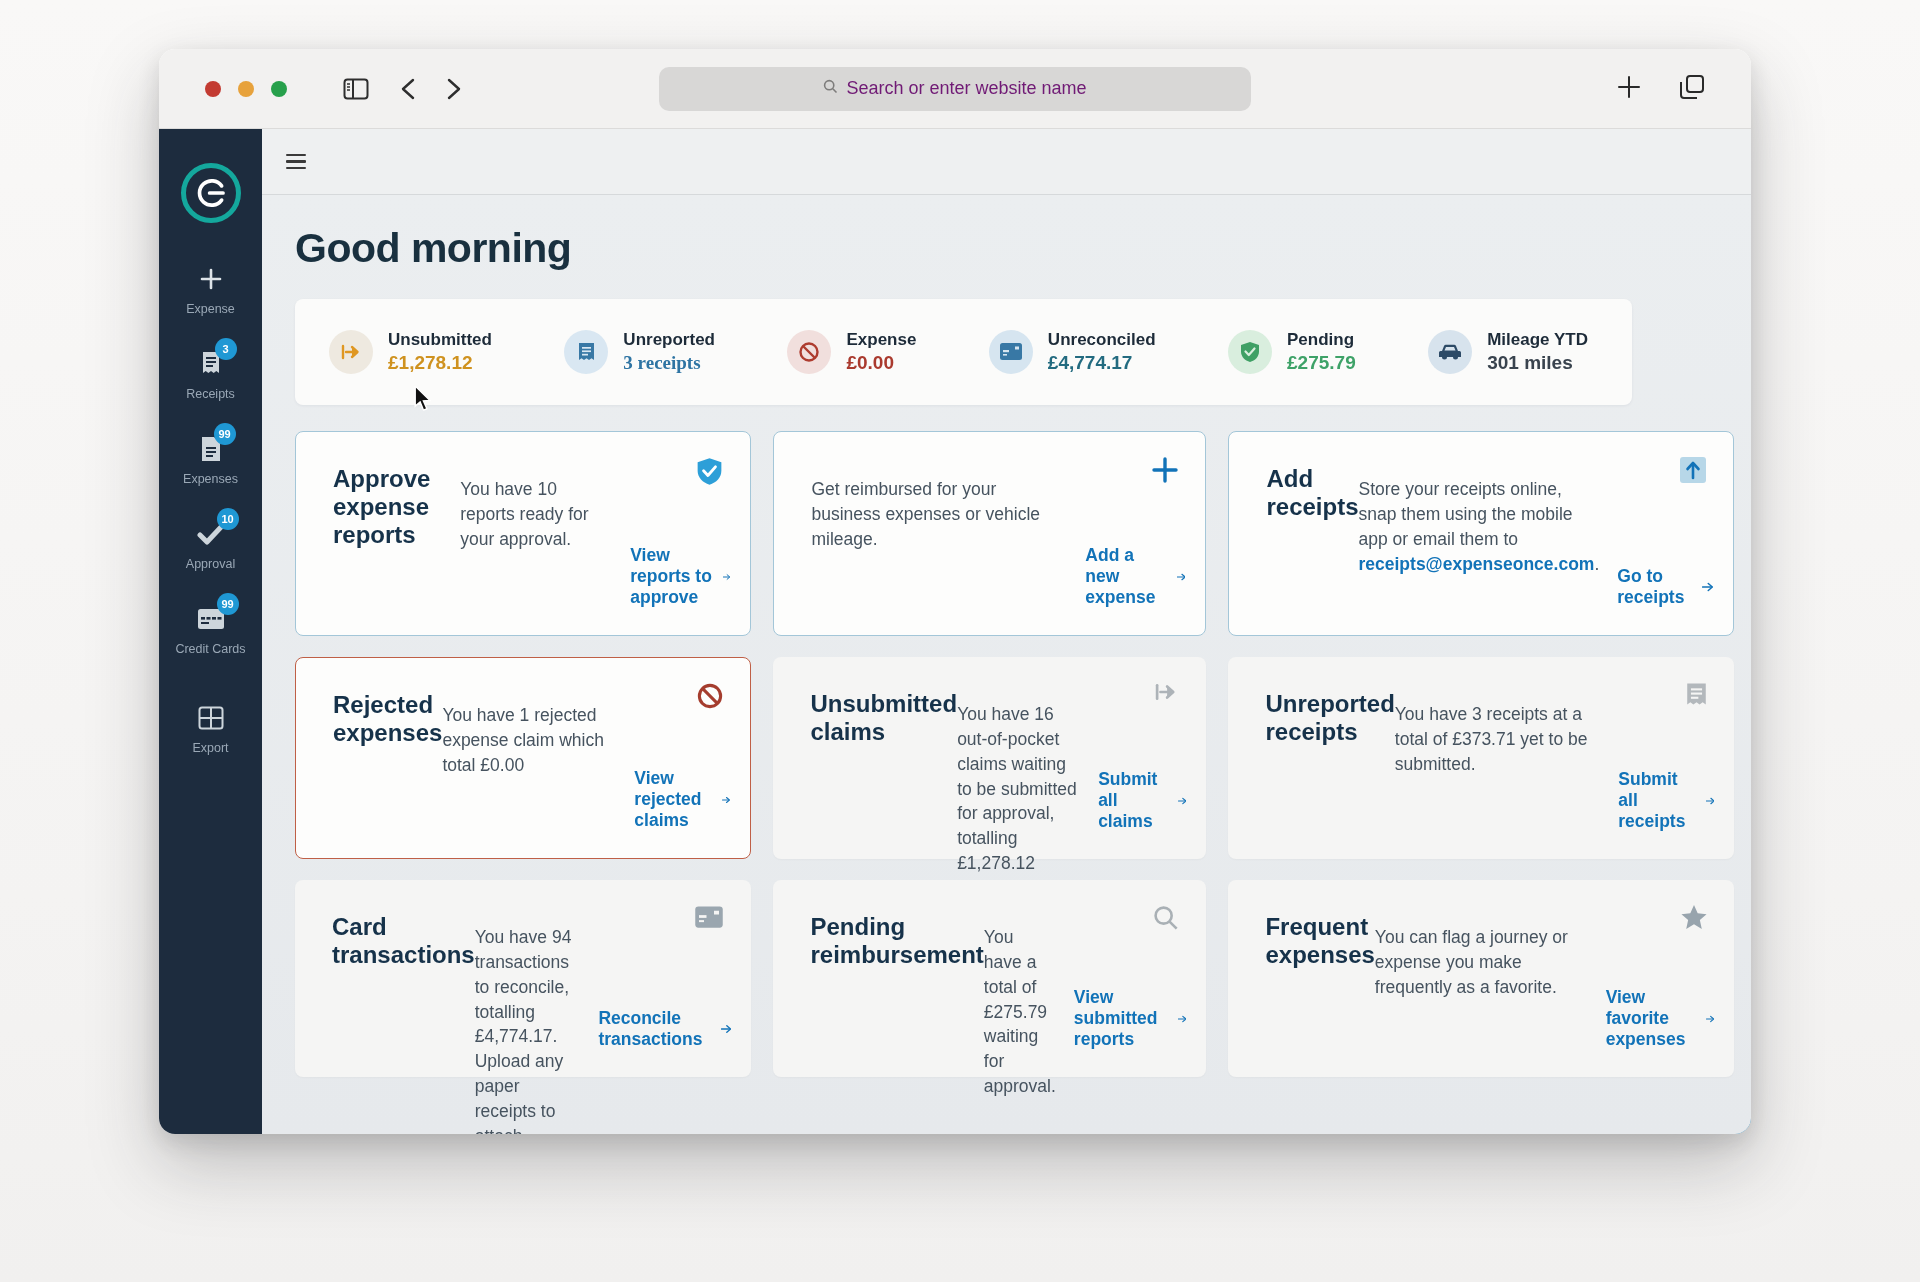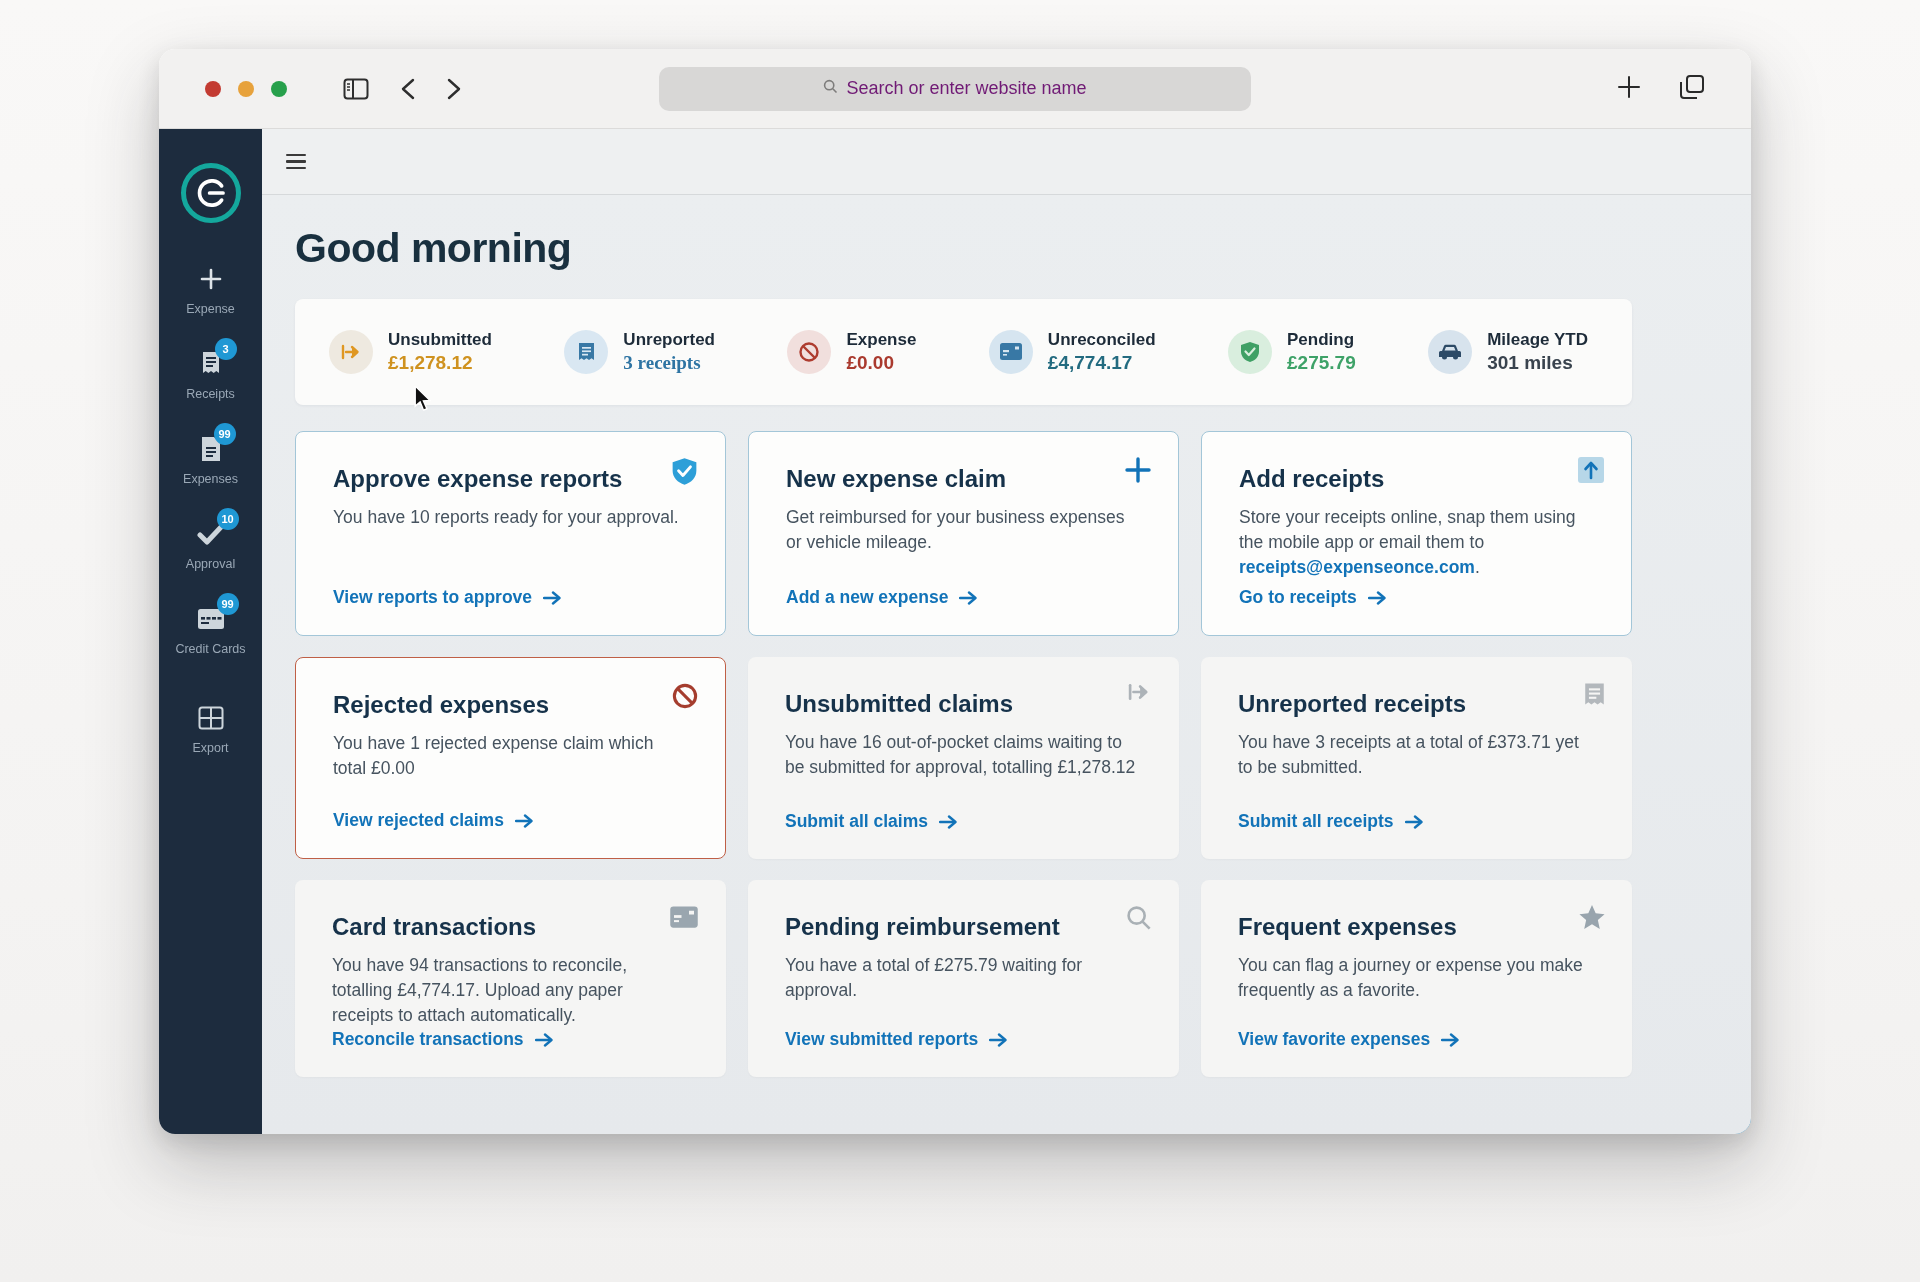--- a/index.html
+++ b/index.html
@@ -77,21 +77,21 @@
   .ic-card{ background:#d6e5f0; }  .v-teal{ color:#236b80; }
   .ic-green{ background:#d9eede; } .v-green{ color:#3ea268; }
   .ic-car{ background:#d7e3ed; }   .v-dark{ color:#39434e; }
   
   .grid{
     margin-top:26px; width:1337px; display:grid;
     grid-template-columns:repeat(3,1fr); grid-template-rows:205px 202px 197px; gap:21px 22px;
   }
   .card{
     position:relative; border-radius:8px; padding:33px 20px 27px 37px;
-    display:flex; flex-direction:column; cursor:pointer;
+    display:flex; flex-direction:row; cursor:pointer;
   }
   .card.outlined{ background:#fdfdfc; border:1.5px solid #a3c6d8; }
   .card.outlined-red{ background:#fdfdfc; border:1.5px solid #bf5f46; }
   .card.flat{ background:#f5f5f4; box-shadow:0 1px 2px rgba(0,0,0,.03); }
   .card-title{ font-size:24px; font-weight:700; color:#16324a; }
   .card-body{ font-size:17.5px; color:#46535f; line-height:1.42; margin-top:12px; padding-right:18px; }
   .card-link{ margin-top:auto; display:flex; align-items:center; gap:11px; color:#1273b8; font-weight:700; font-size:17.5px; }
   .card-corner{ position:absolute; top:25px; right:27px; }
   .email{ color:#1273b8; font-weight:700; }
   
@@ -349,21 +349,20 @@
             </div>
           </div>
 
           <div class="card outlined">
             <span class="card-corner">
               <svg width="26" height="26" viewBox="0 0 26 26" stroke="#1273b8" stroke-width="3.4" stroke-linecap="round">
                   <line x1="13" y1="2" x2="13" y2="24"></line>
                   <line x1="2" y1="13" x2="24" y2="13"></line>
                 </svg>
             </span>
-            <div class="card-title">New expense claim</div>
             <div class="card-body">Get reimbursed for your business expenses or vehicle mileage.</div>
             <div class="card-link">
               <span>Add a new expense</span>
               <svg width="18" height="14" viewBox="0 0 18 14" fill="none" stroke="#1273b8" stroke-width="2.4" stroke-linecap="round" stroke-linejoin="round">
                   <line x1="1" y1="7" x2="15" y2="7"></line>
                   <polyline points="10,1.5 16.5,7 10,12.5"></polyline>
                 </svg>
             </div>
           </div>
 

